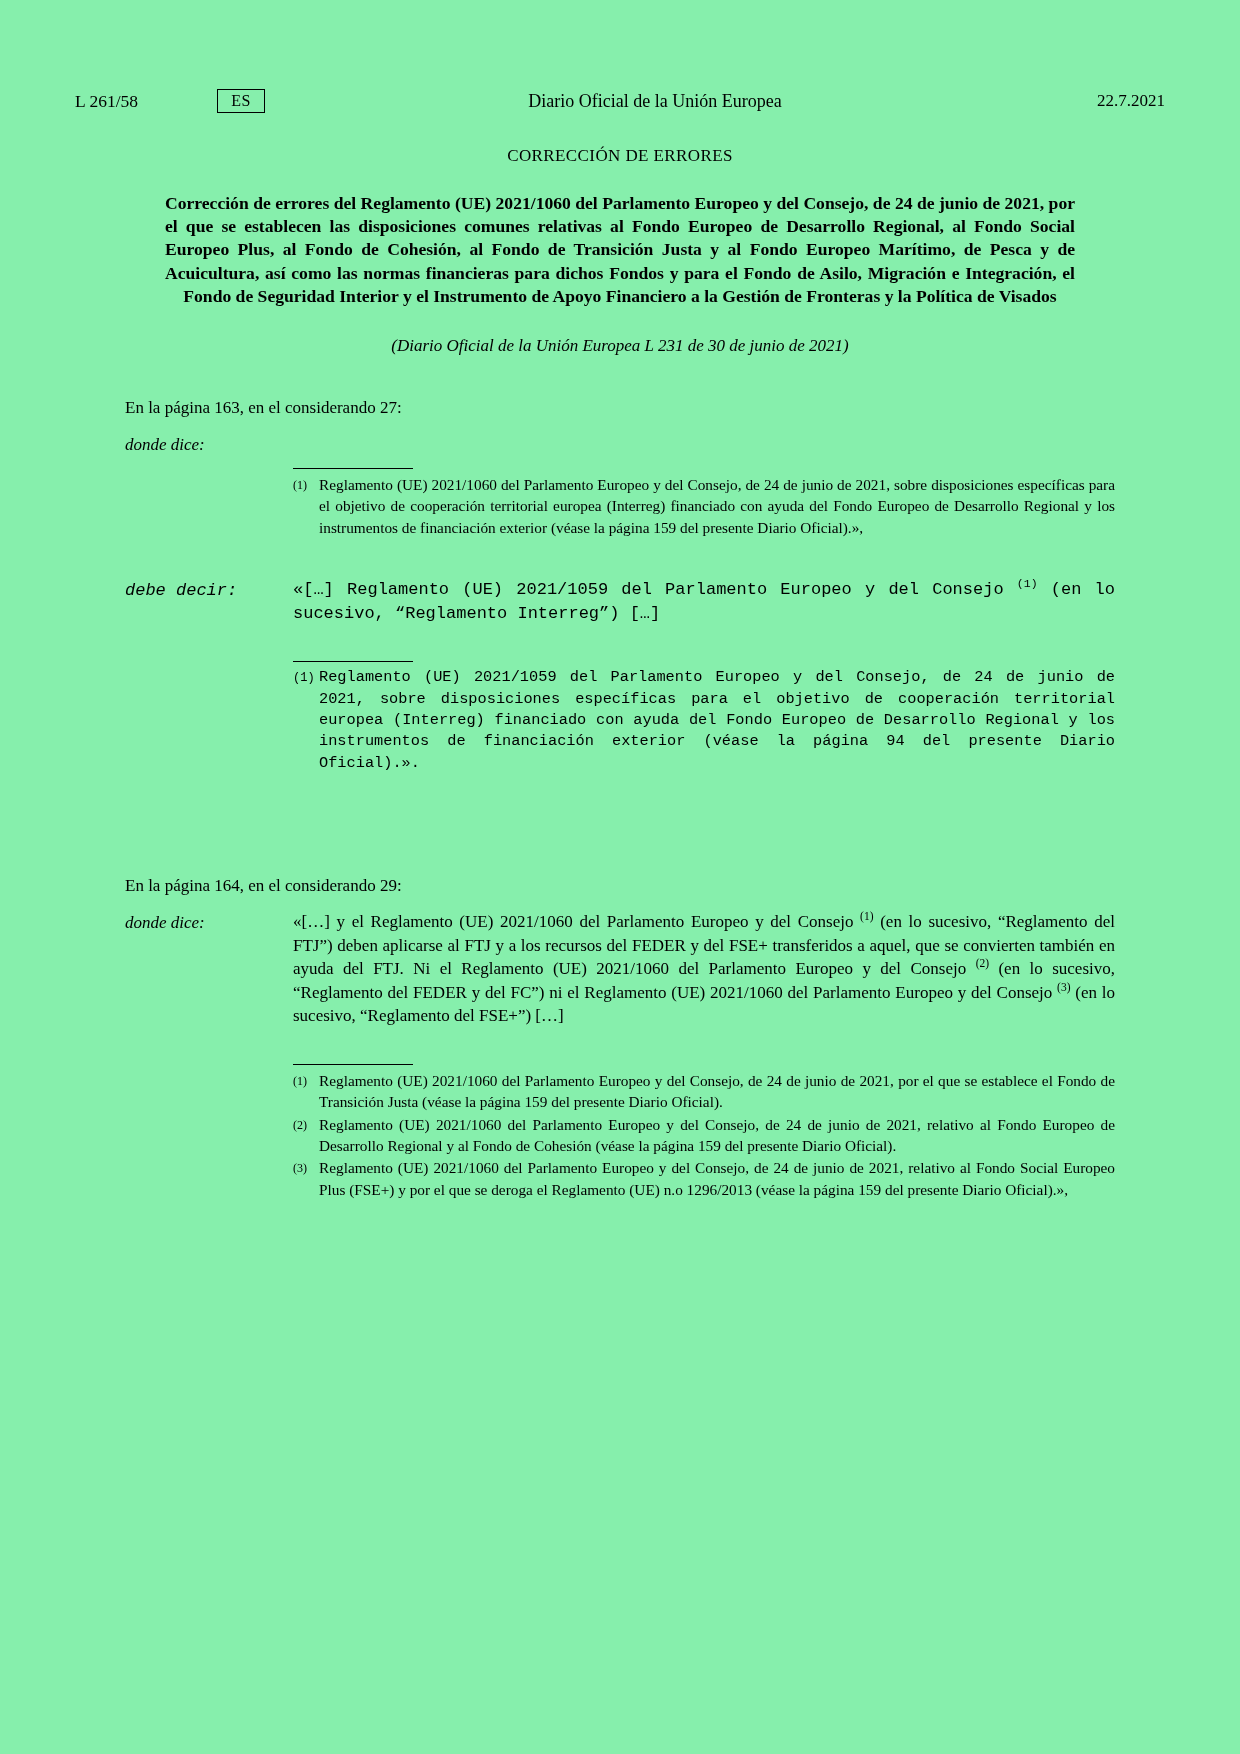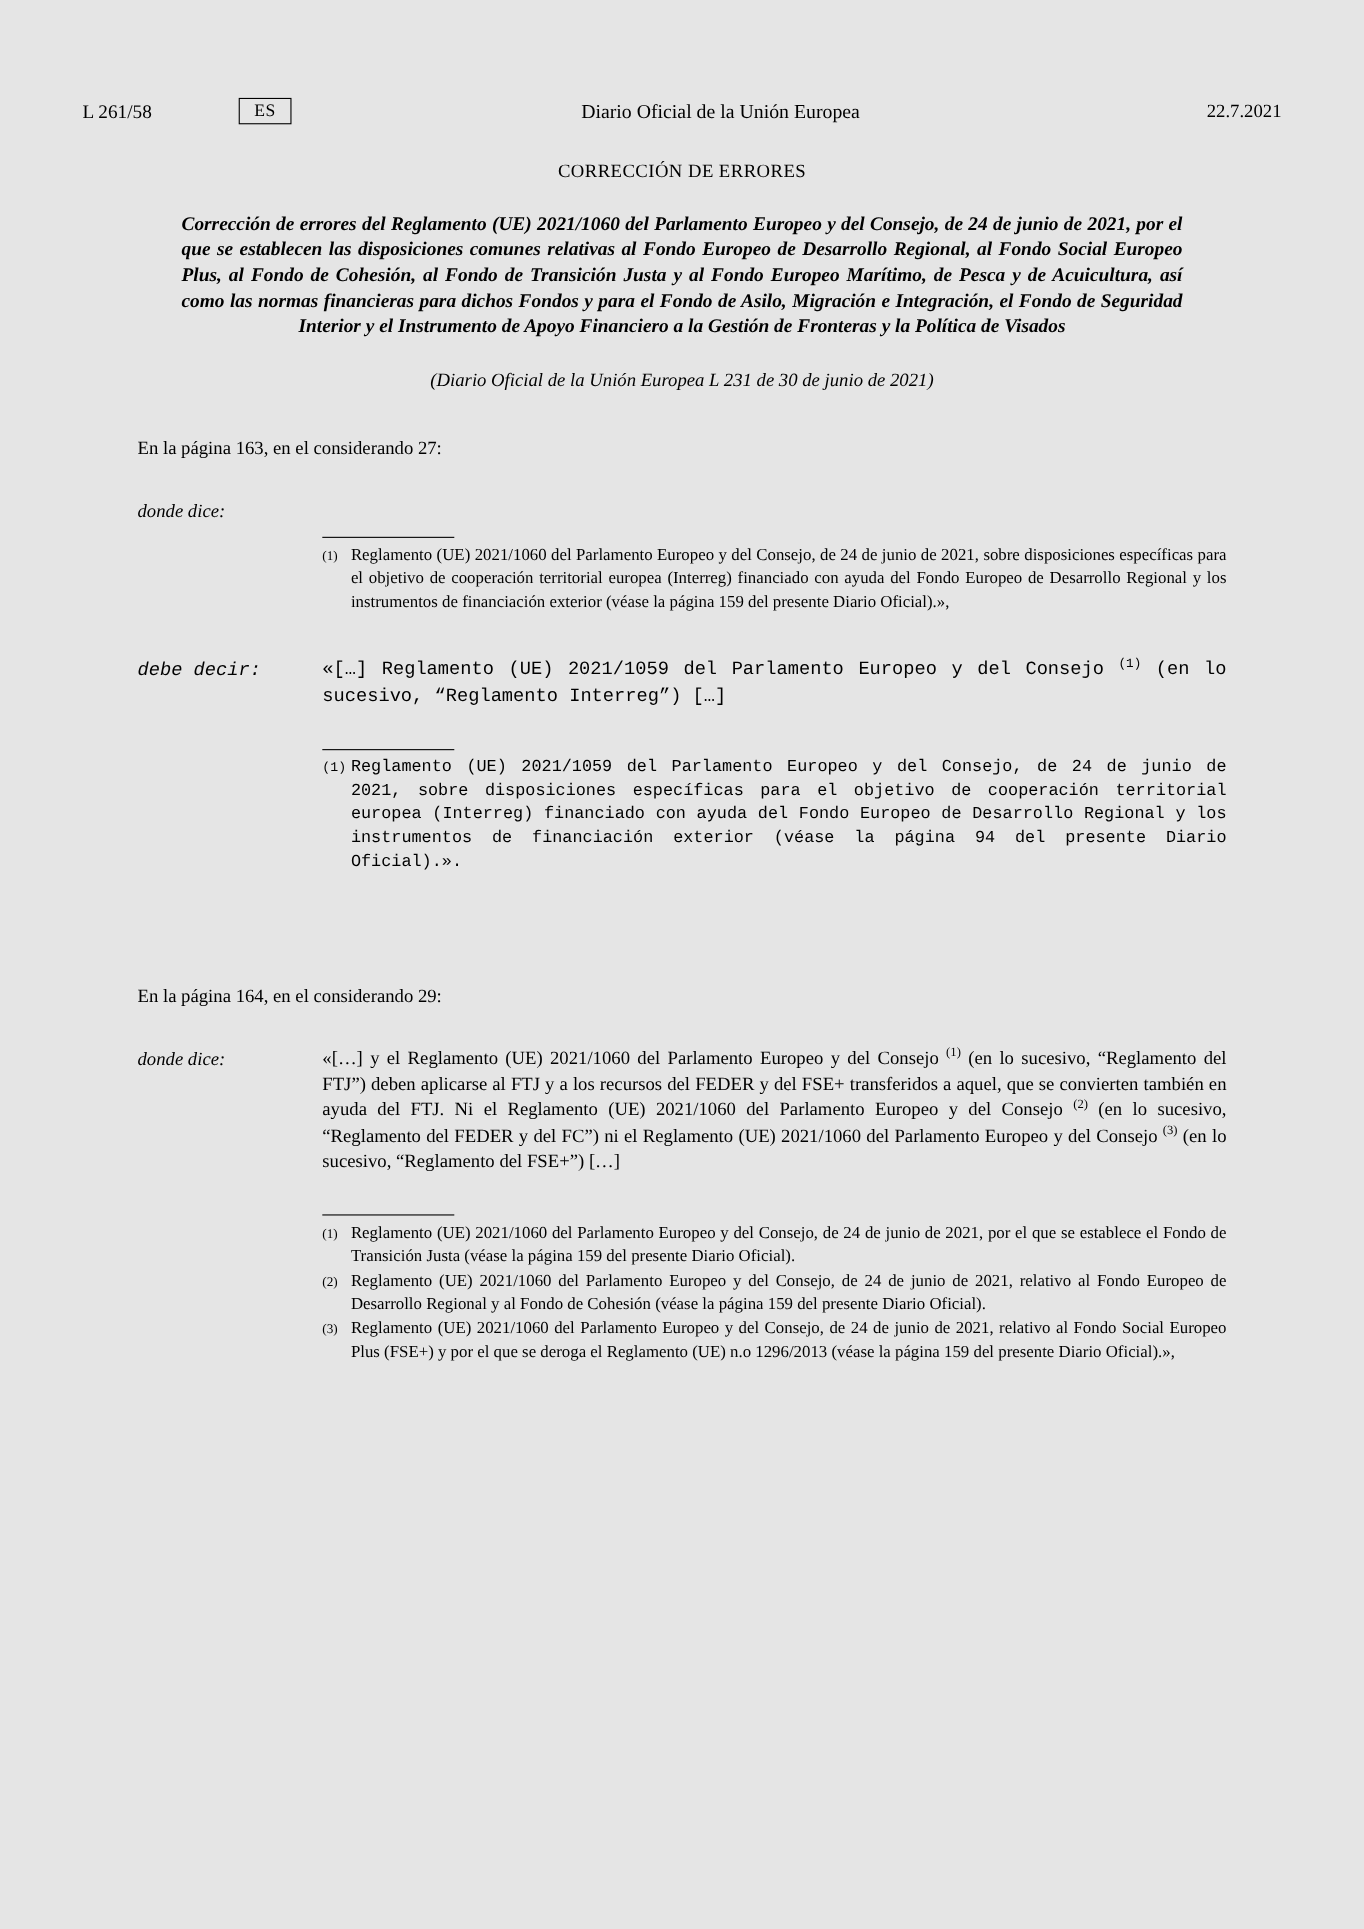--- a/index.html
+++ b/index.html
@@ -9,21 +9,21 @@
   }
   body {
     font-family: "Liberation Serif", "DejaVu Serif", serif;
     color: #000000;
   }
   .page {
     position: relative;
     width: 1240px;
     height: 1754px;
     margin: 0 auto;
-    background: #e5e5e5;
+    background: #86efac;
     box-sizing: border-box;
     padding: 4px;
     overflow: hidden;
   }
   
   .header {
     position: absolute;
     top: 86px;
     left: 75px;
     right: 75px;
@@ -80,39 +80,38 @@
 
   .doc-title {
     font-weight: bold;
     font-size: 17.6px;
     line-height: 23.2px;
     text-align: center;
     margin: 0 40px 0 40px;
     text-align: justify;
     text-align-last: center;
     hyphens: none;
-    font-style: italic;
   }
   .doc-subtitle {
     font-style: italic;
     font-size: 17px;
     text-align: center;
     margin-top: 28px;
   }
 
   .ref-line {
     font-size: 17px;
     margin-top: 42px;
     margin-left: 0;
   }
 
   
   .entry {
     display: flex;
-    margin-top: 34px;
+    margin-top: 14px;
     align-items: flex-start;
   }
   .entry-label {
     flex: 0 0 168px;
     font-style: italic;
     font-size: 17px;
     line-height: 23px;
     padding-top: 1px;
   }
   .entry-body {

